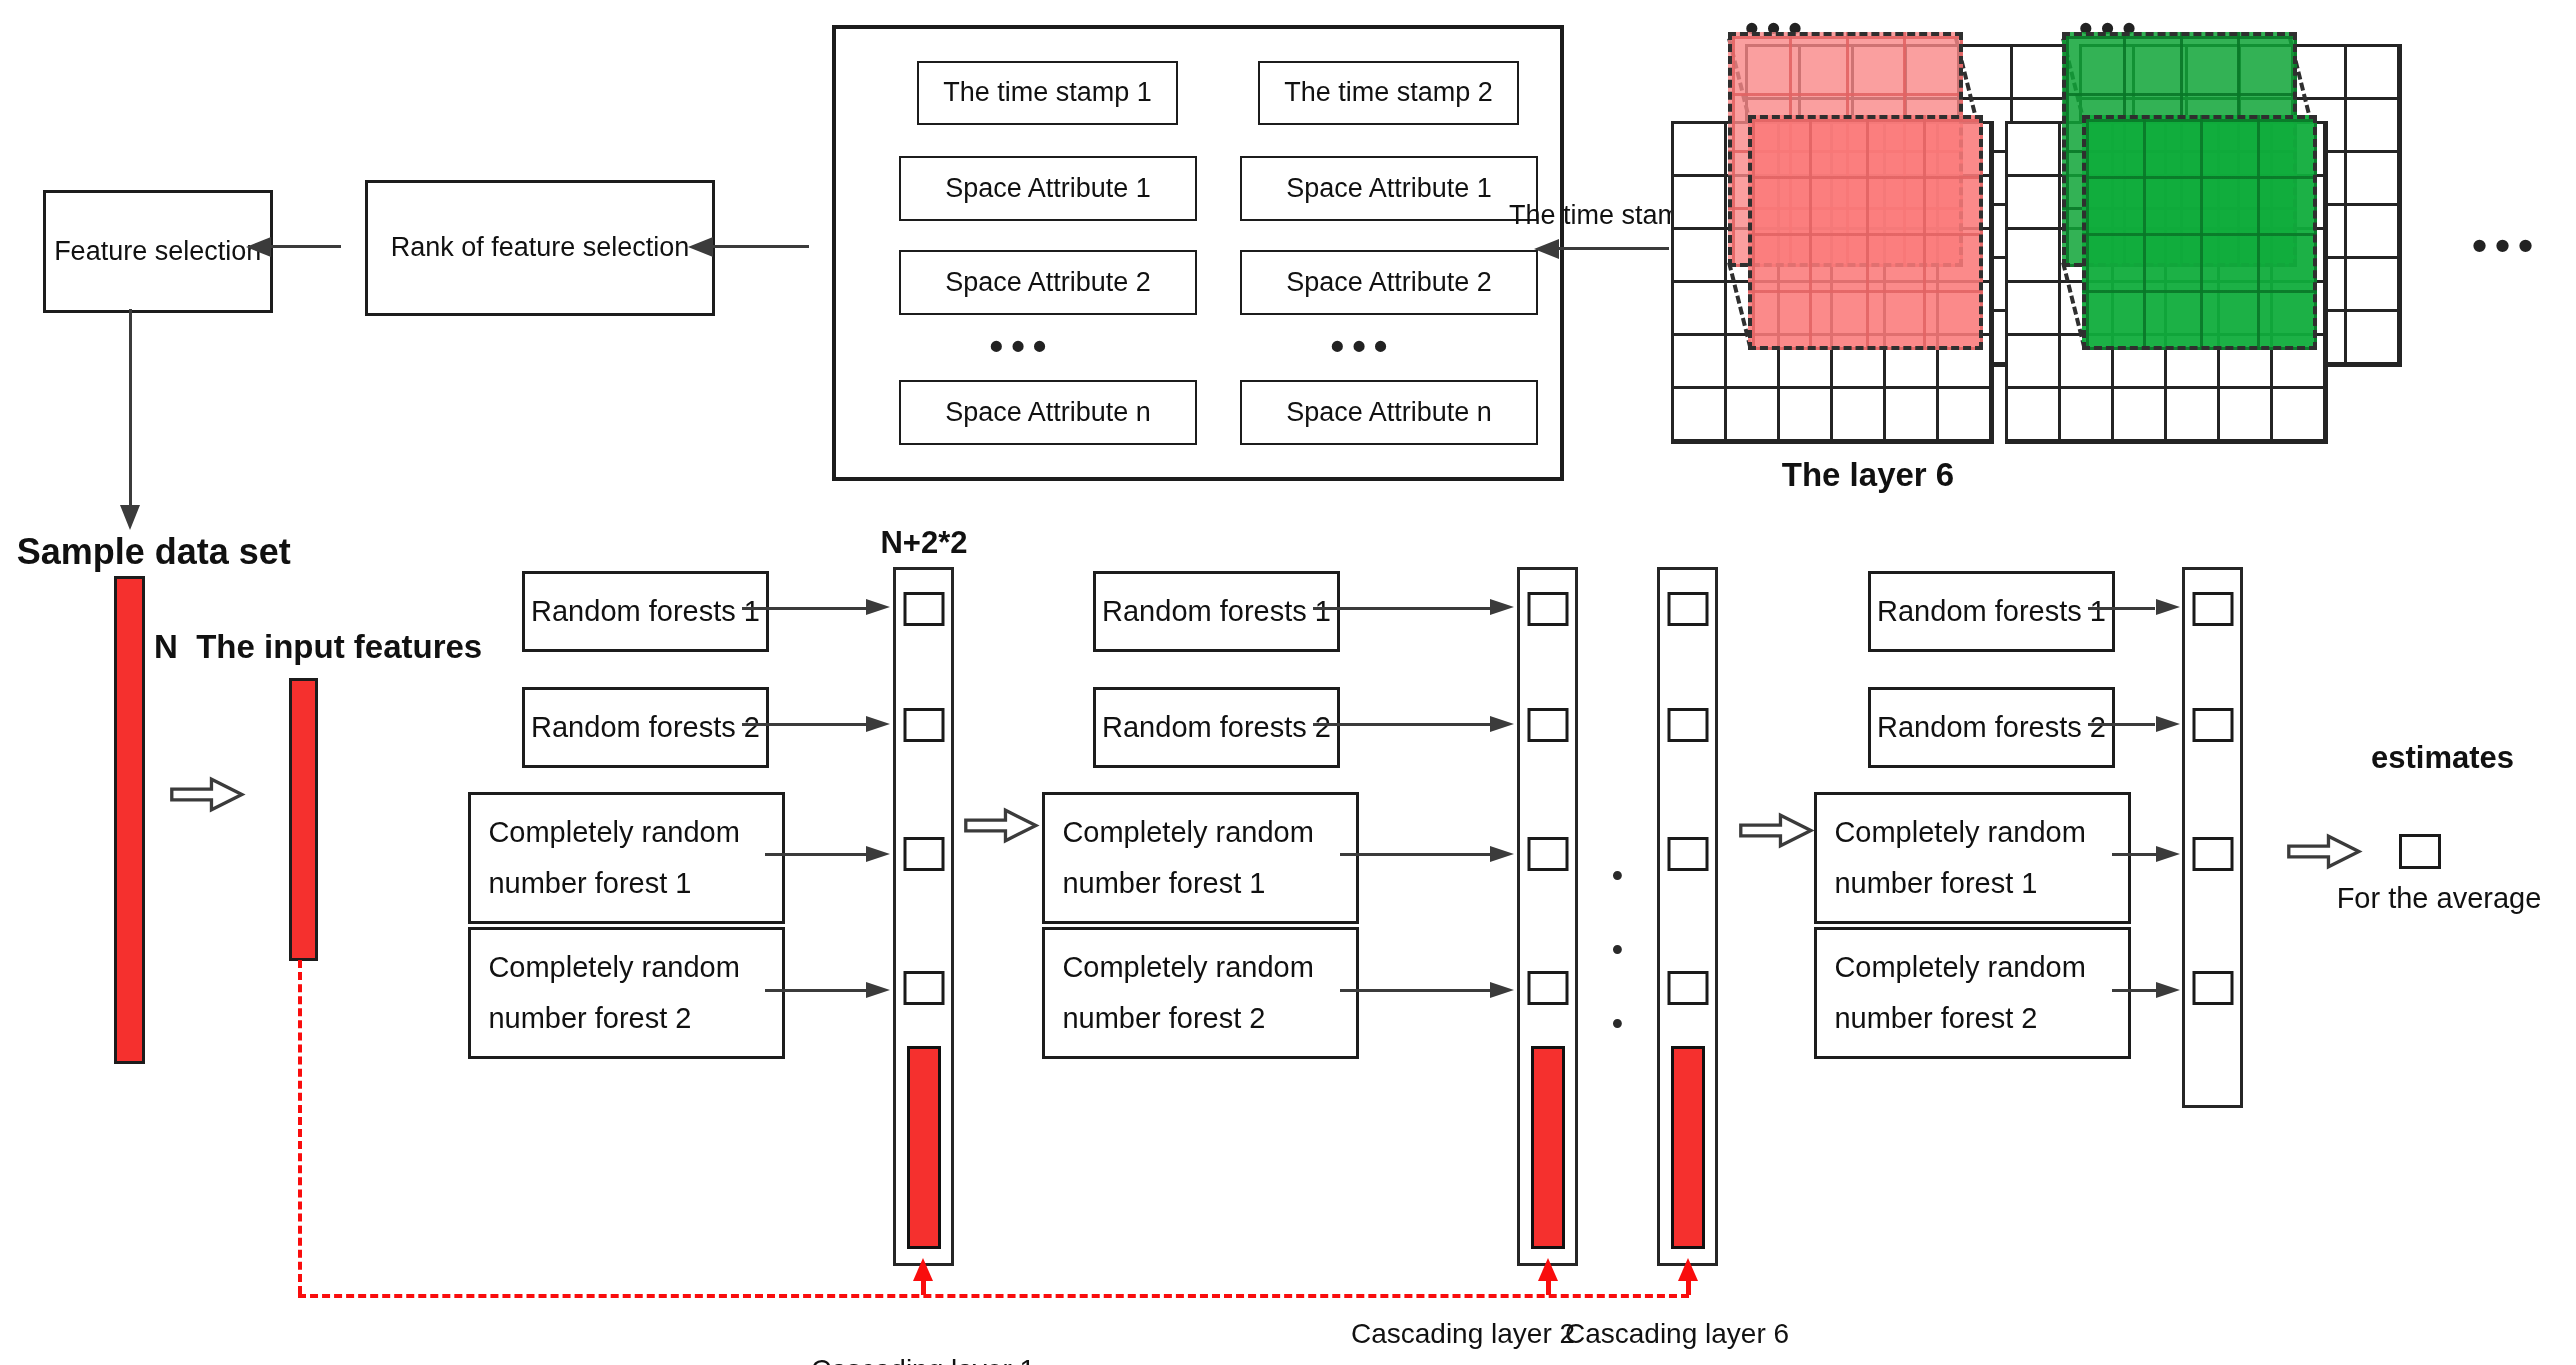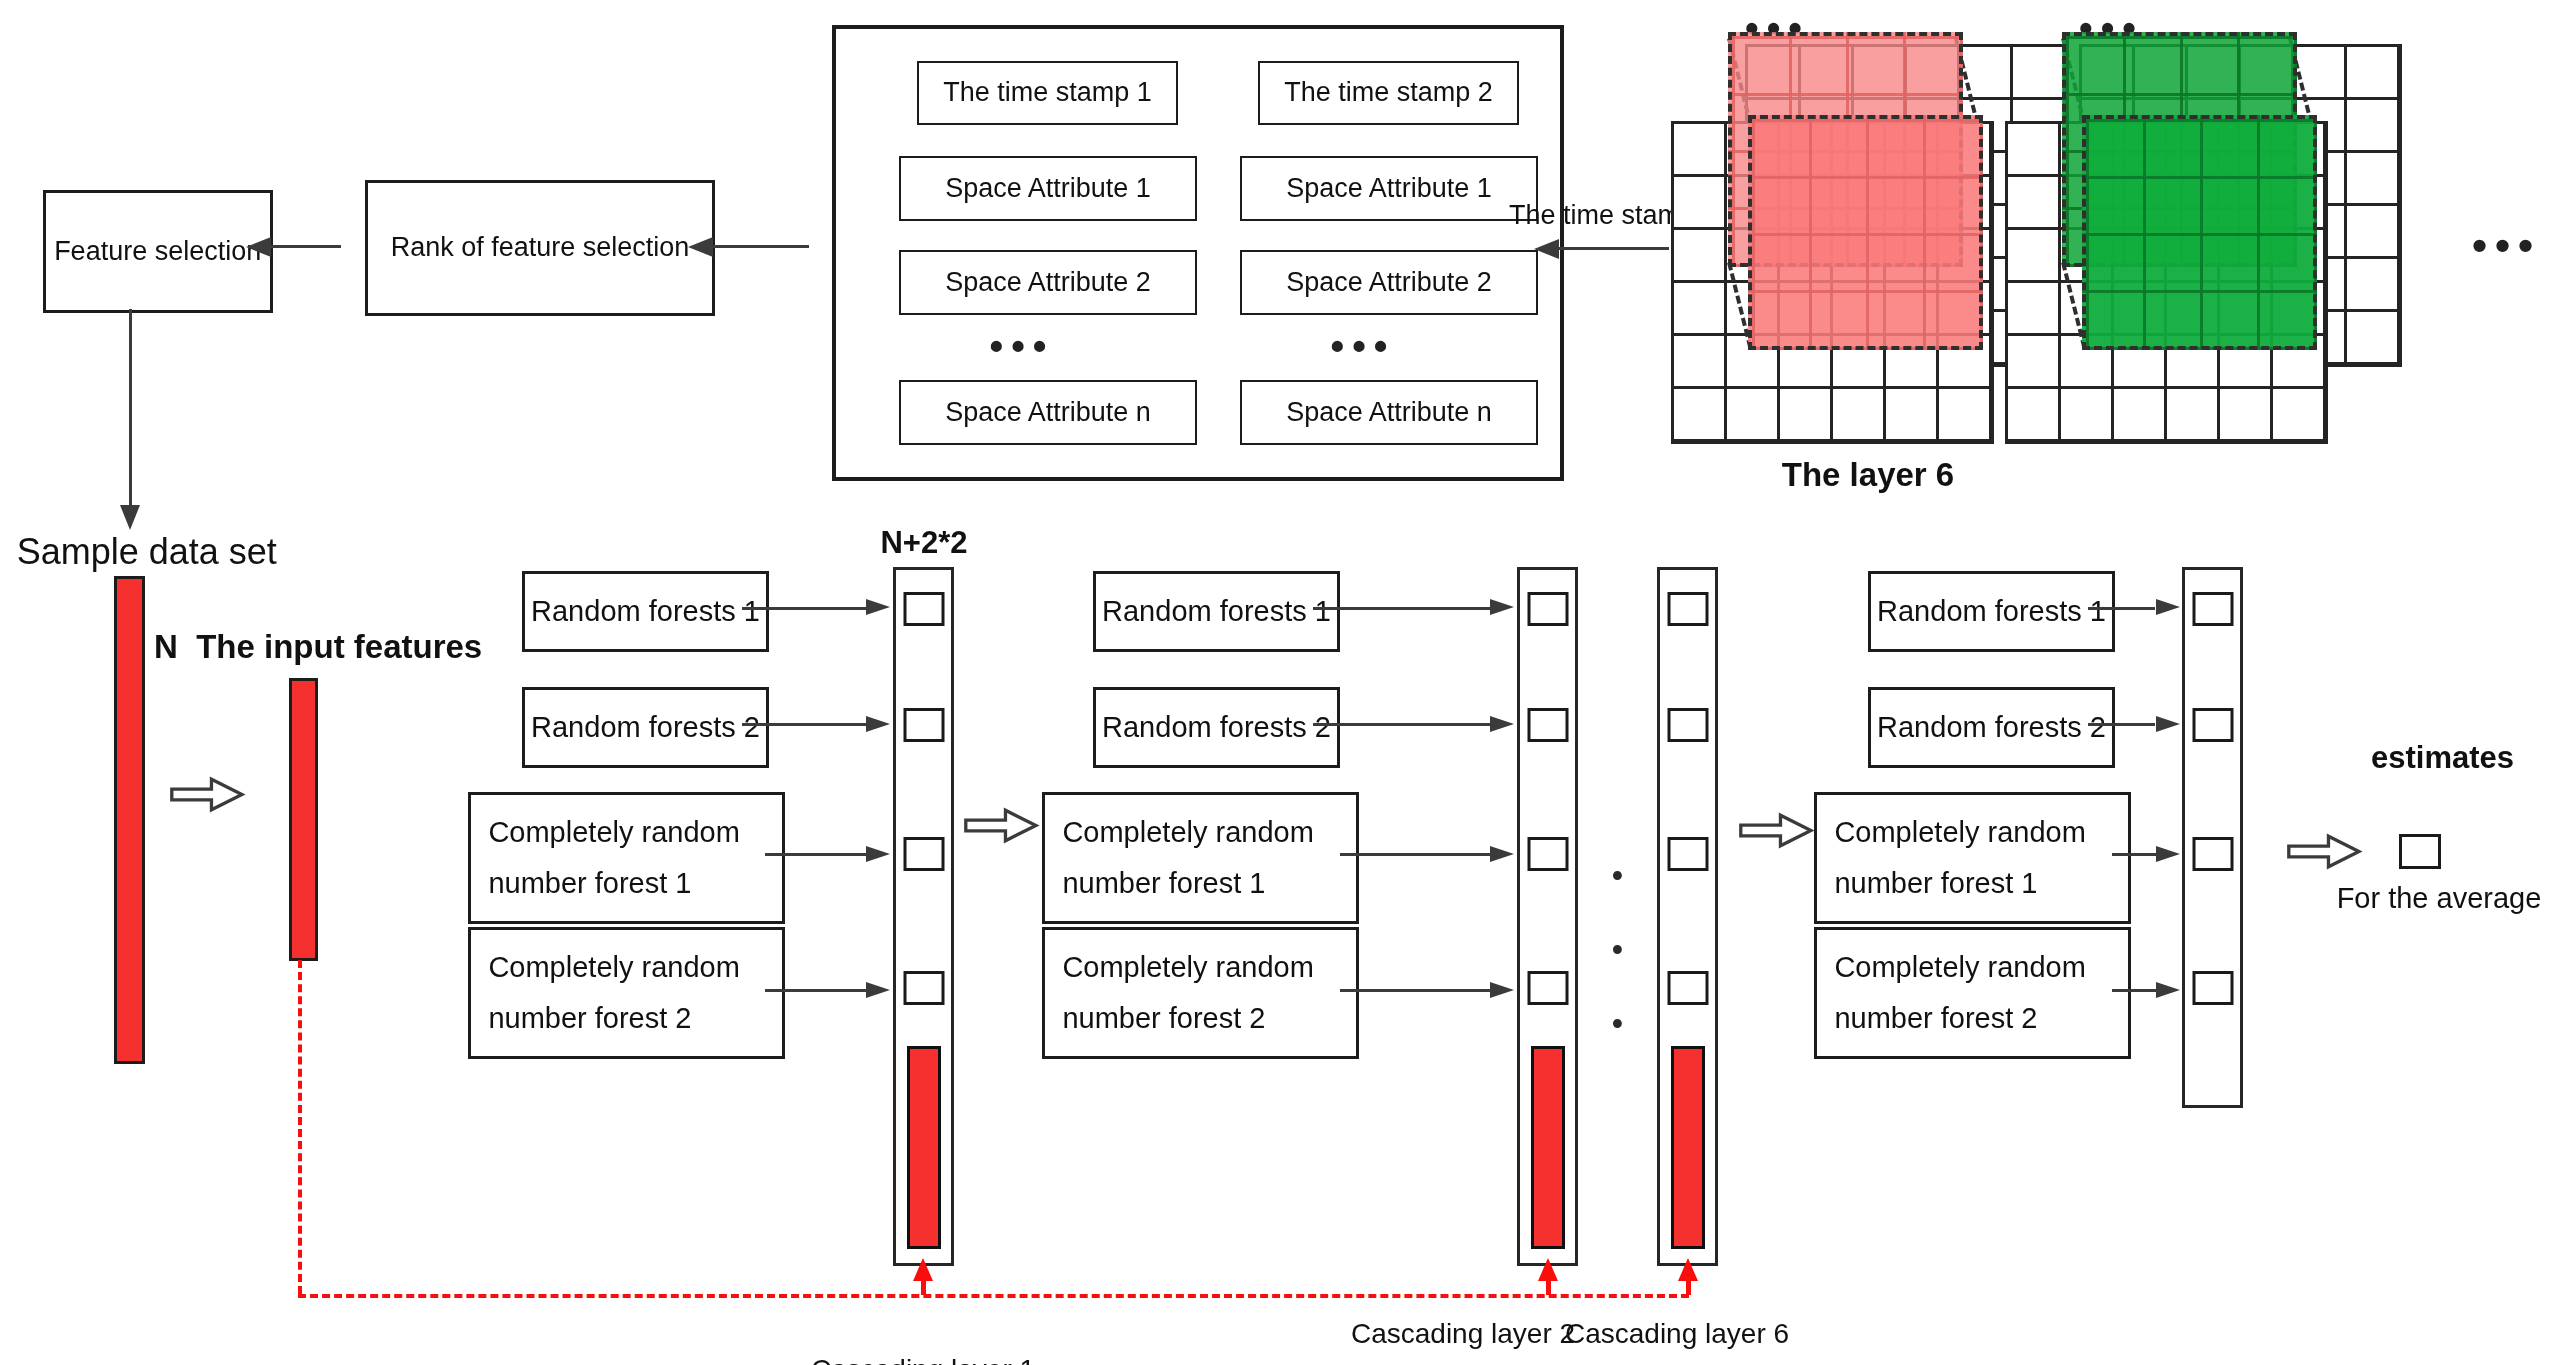--- a/index.html
+++ b/index.html
@@ -139,21 +139,21 @@
   <div class="grid" style="left:0px;top:94px;"></div>
   <div class="diag" style="left:60px;top:10.7px;"></div>
   <div class="diag" style="left:287px;top:10.7px;"></div>
   <div class="diag" style="left:60px;top:235px;"></div>
   <div class="patch green" style="left:57px;top:5.3px;"></div>
   <div class="patch green front" style="left:77px;top:88px;"></div>
 </div>
 
 <div class="dots" style="left:2472px;top:221px;font-size:43px;">•••</div>
 
-<div class="lbl" style="left:16.7px;top:531px;font-size:36px;font-weight:400;">Sample data set</div>
+<div class="lbl" style="left:16.7px;top:531px;font-size:36px;font-weight:700;">Sample data set</div>
 <div class="redbar" style="left:114px;top:576px;width:25.4px;height:482px;"></div>
 
 <svg class="hollow" style="left:168px;top:774px;" width="79" height="41" viewBox="0 0 118 62">
   <path d="M5 23 h60 v-15 l46 23 -46 23 v-15 h-60 z" fill="#ffffff" stroke="#3b3b3b" stroke-width="5"></path>
 </svg>
 
 <div class="lbl" style="left:154px;top:628px;font-size:33px;font-weight:700;white-space:pre;">N  The input features</div>
 <div class="redbar" style="left:289px;top:678px;width:23px;height:277px;"></div>
 
 <div class="box forest" style="left:498px;top:571px;width:241px;height:75px;">

